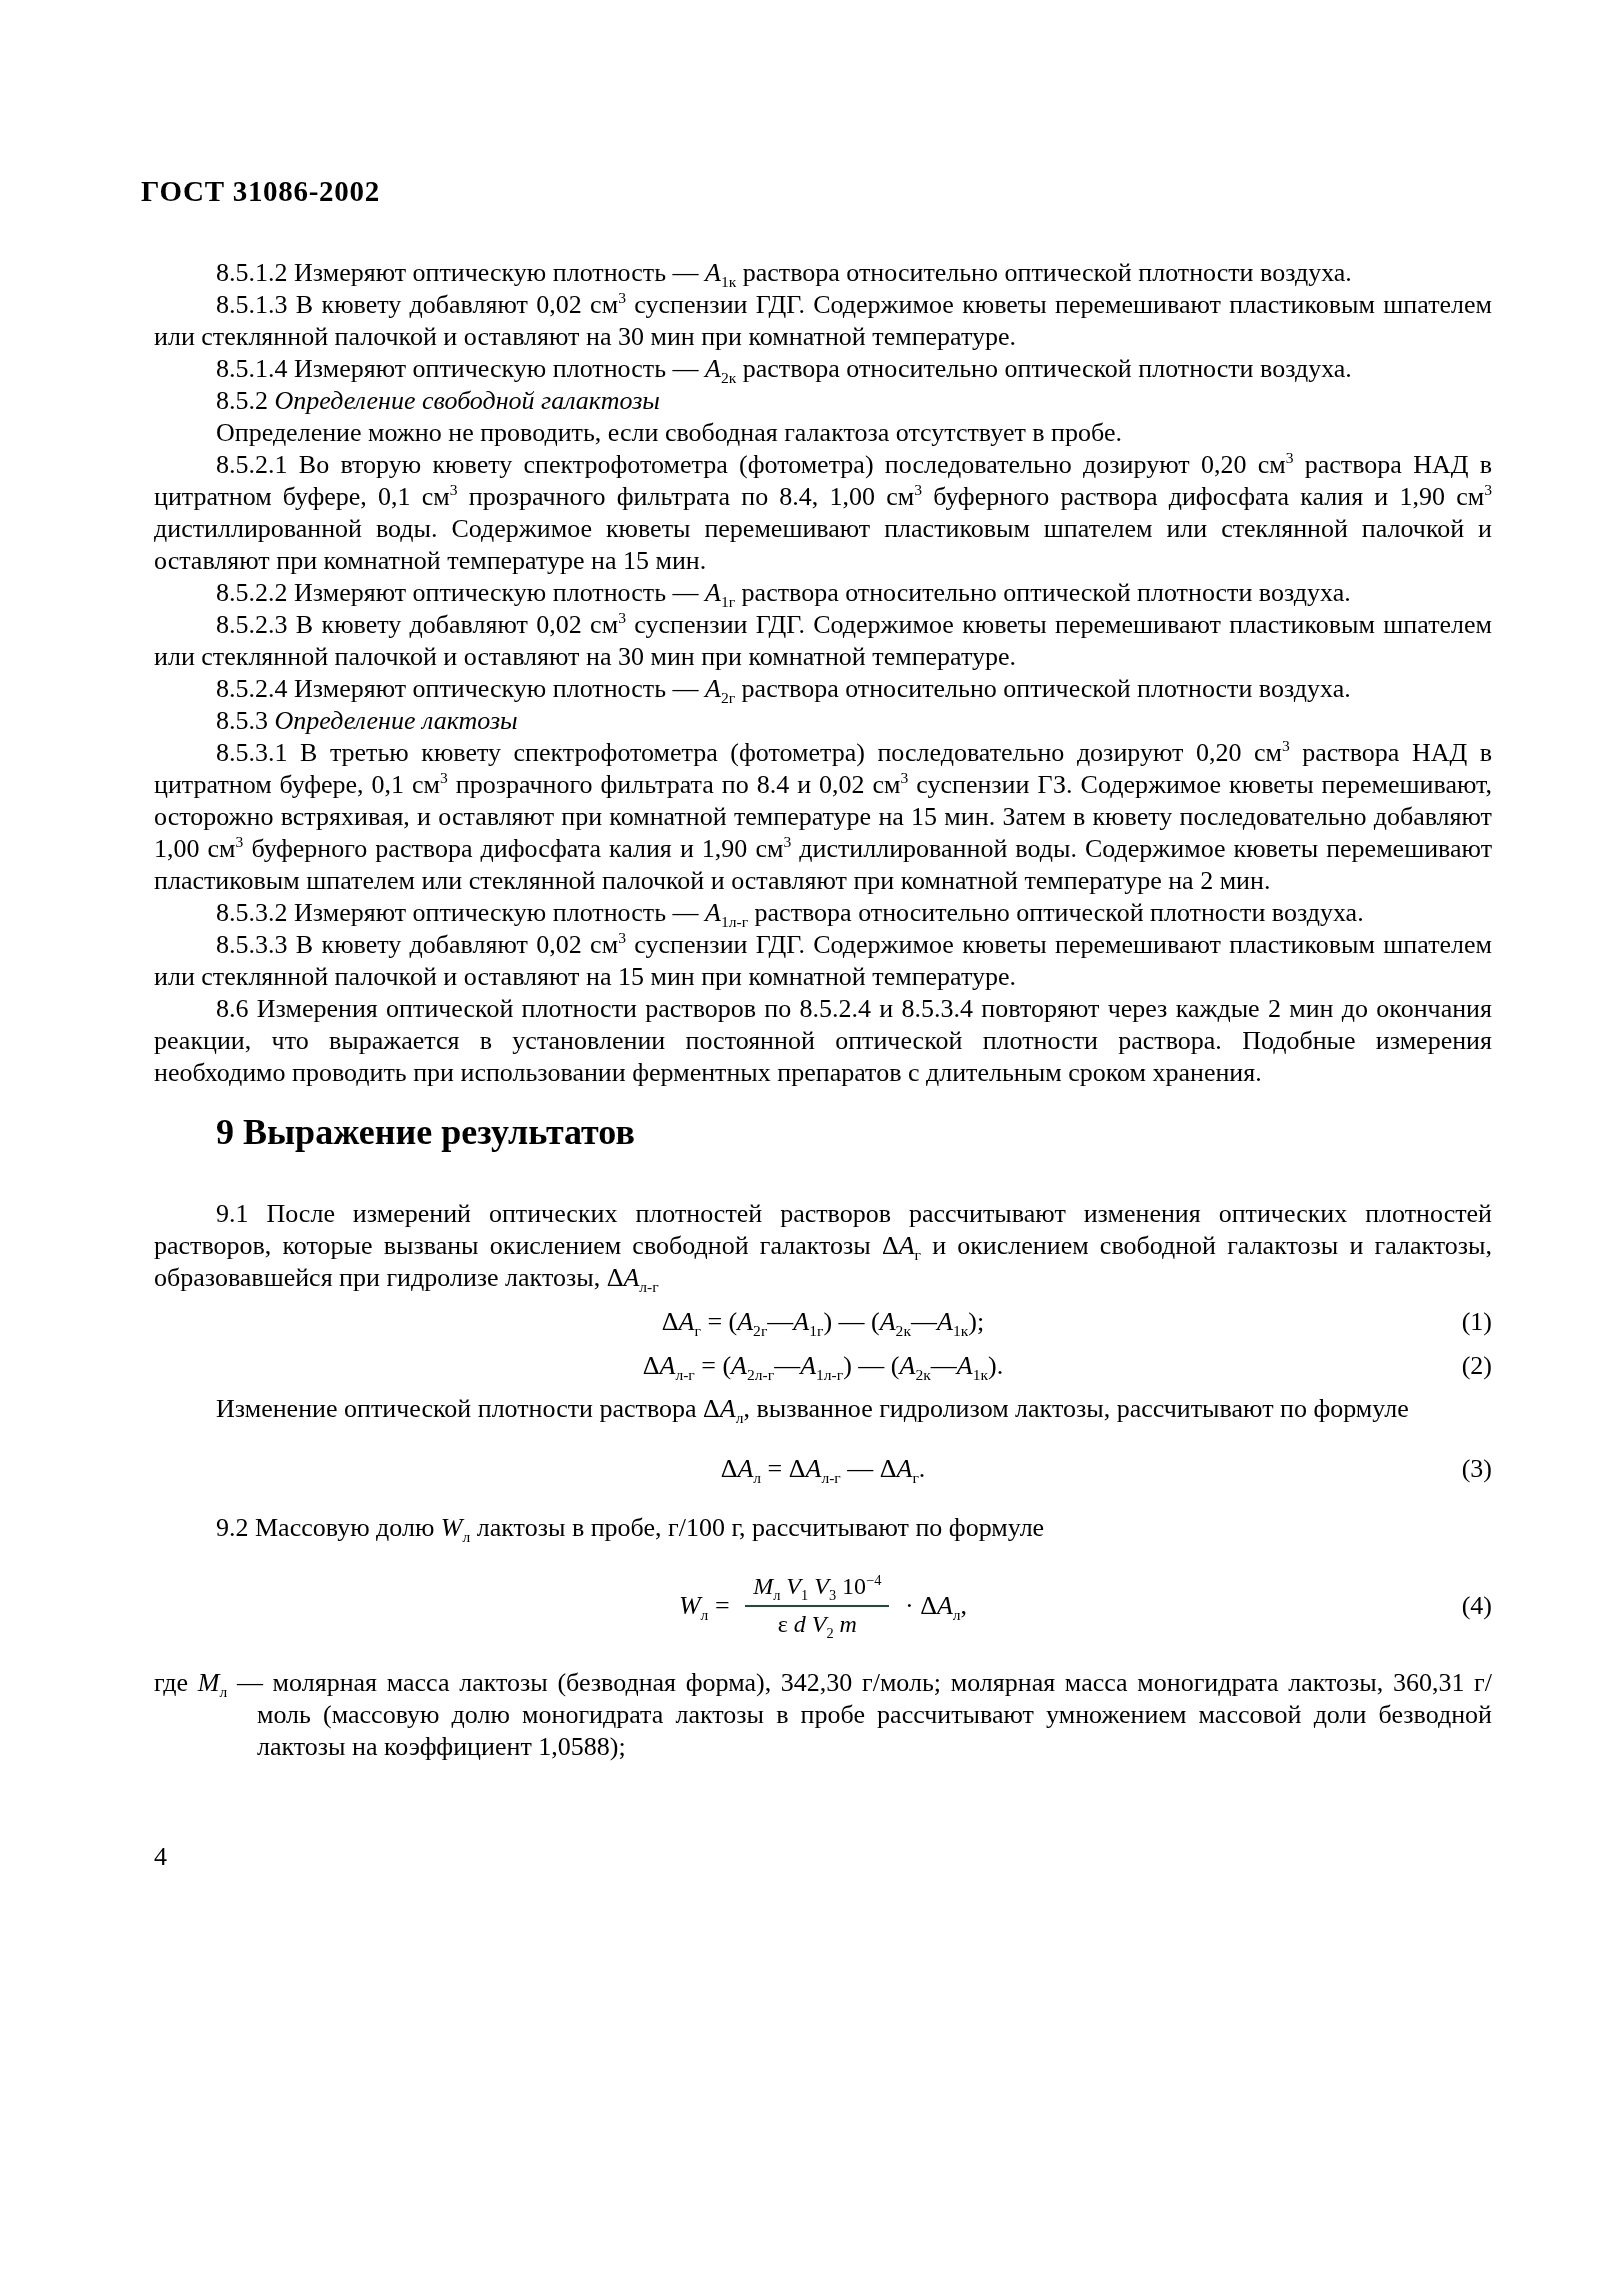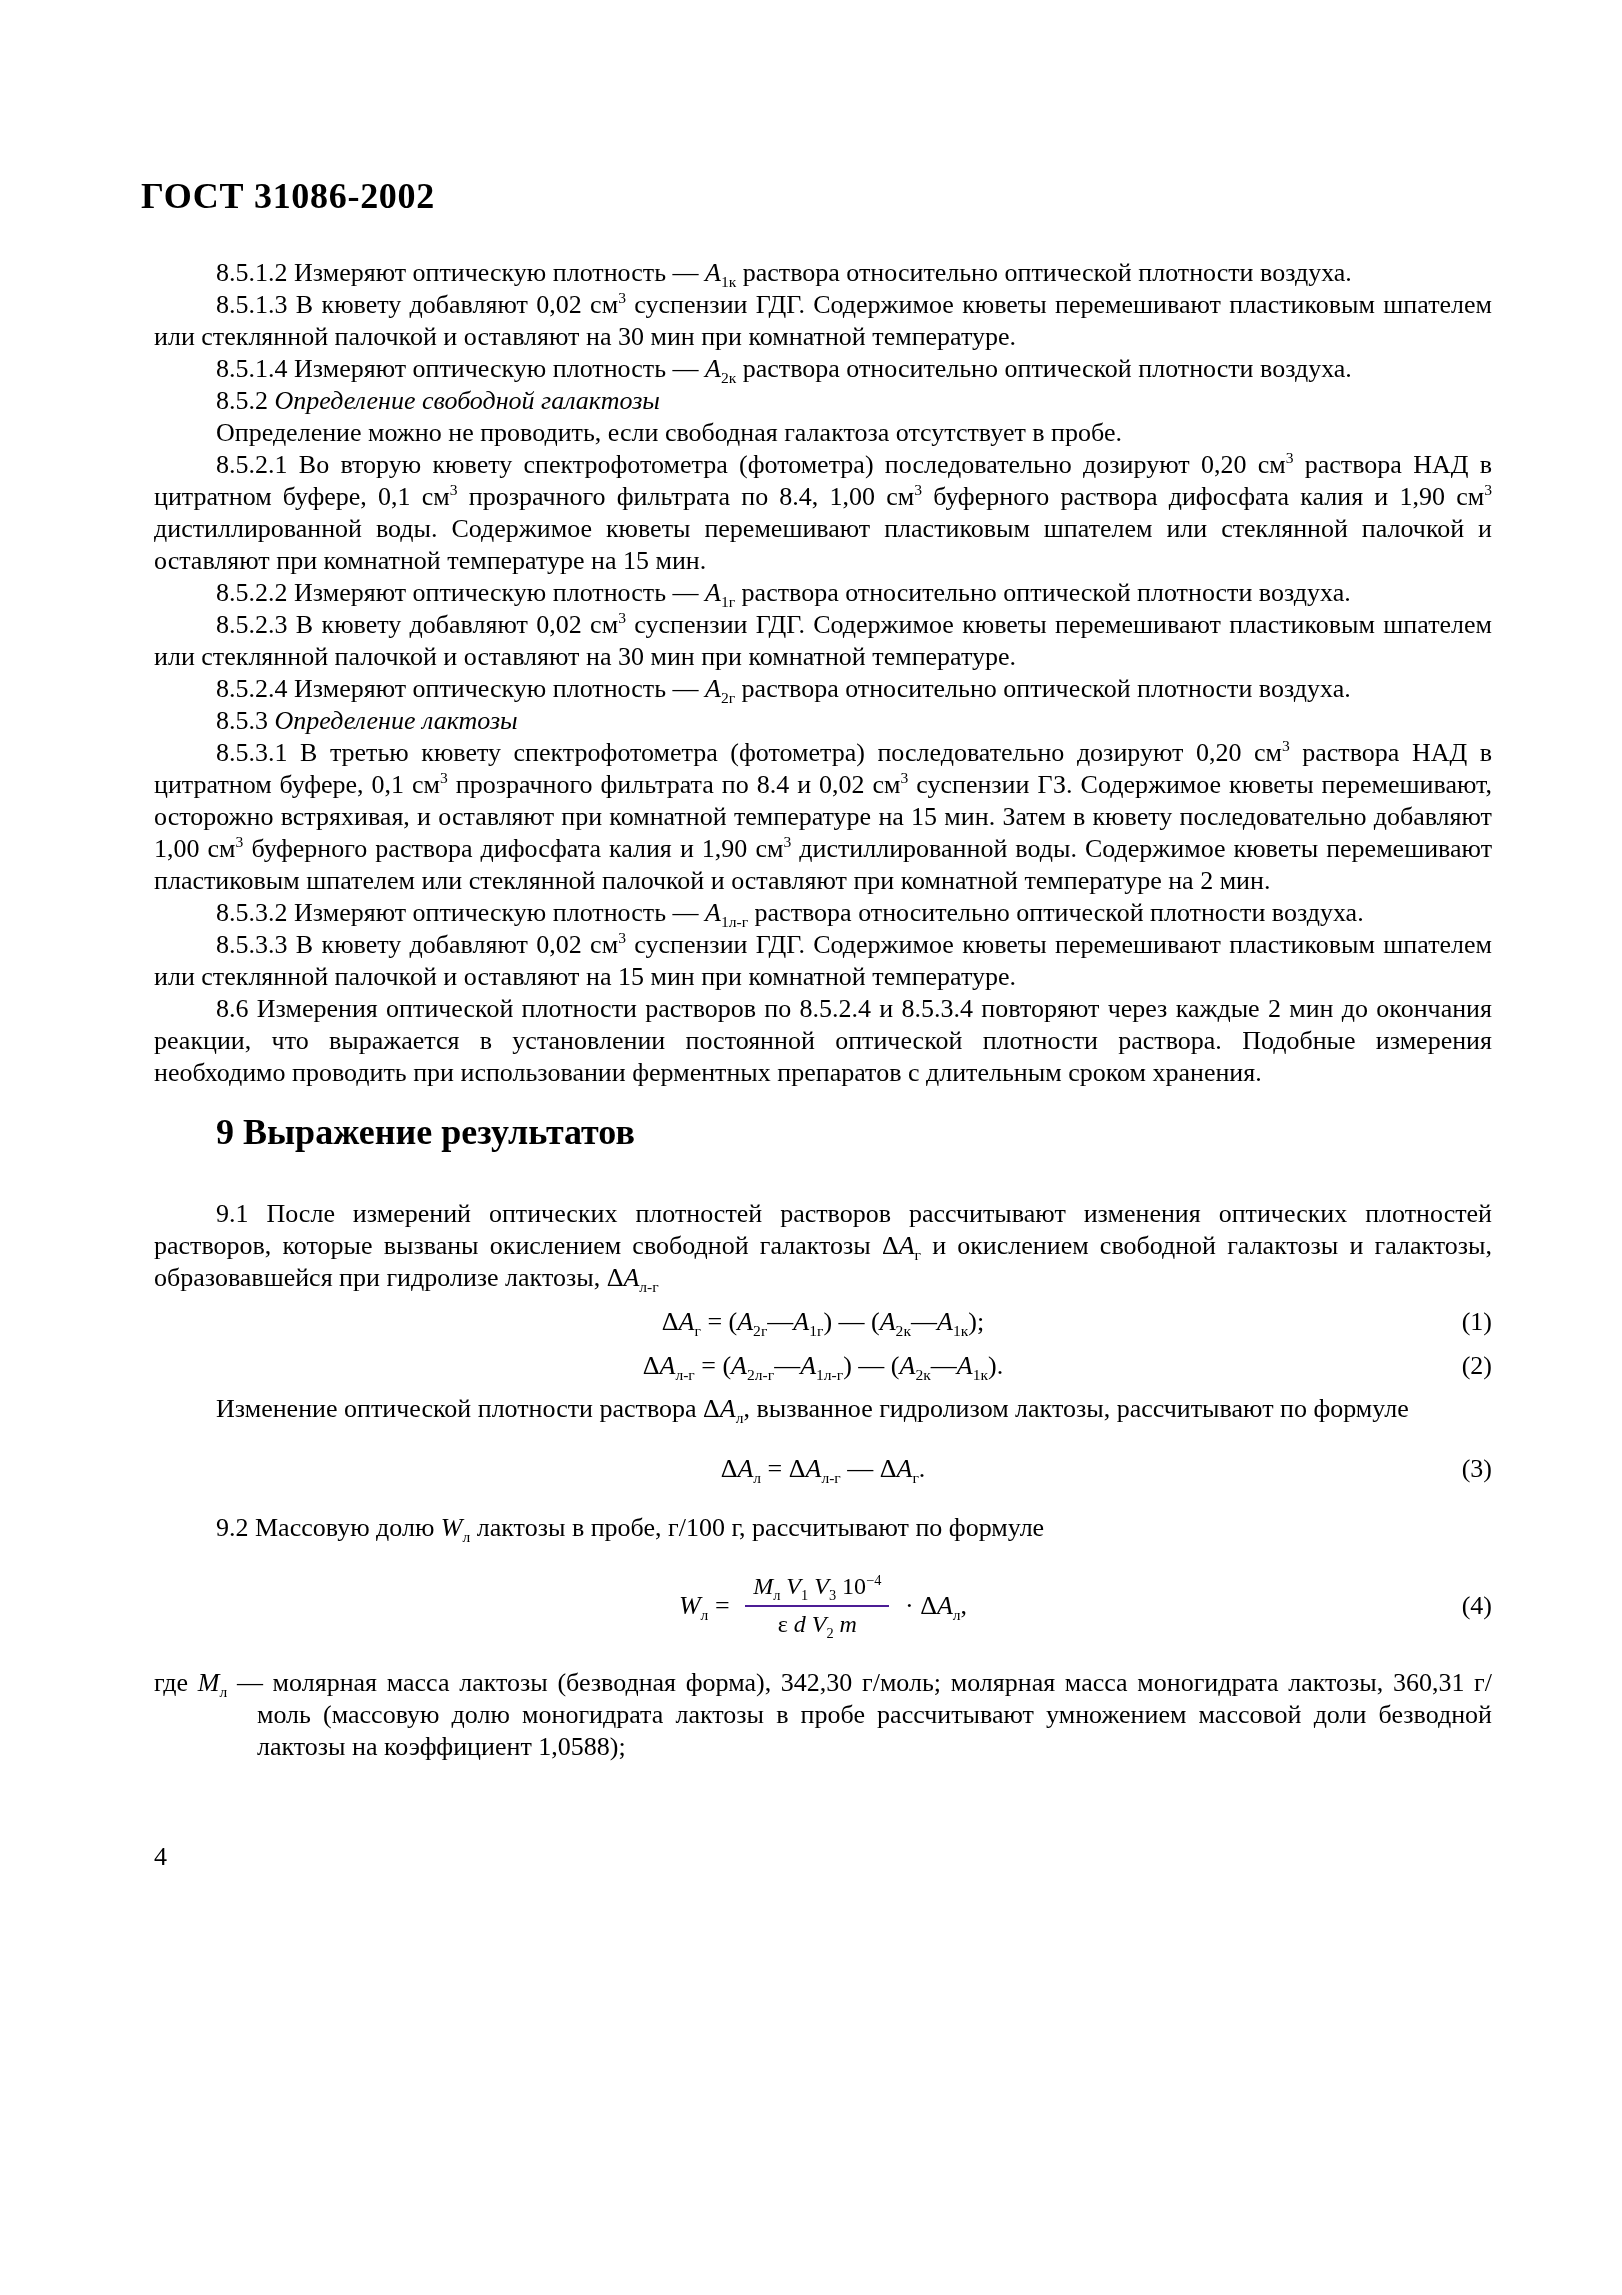--- a/index.html
+++ b/index.html
@@ -11,21 +11,21 @@
     width: 1622px;
     height: 2295px;
     background: #ffffff;
     overflow: hidden;
   }
 
   .doc-header {
     position: absolute;
     top: 175px;
     left: 141px;
-    font-size: 36px;
+    font-size: 29px;
     font-weight: bold;
     letter-spacing: 0.7px;
   }
 
   .content {
     position: absolute;
     top: 257px;
     left: 154px;
     width: 1338px;
   }
@@ -68,21 +68,21 @@
   }
 
   .frac {
     display: inline-block;
     vertical-align: middle;
     text-align: center;
     font-size: 24px;
     line-height: 1.2;
     margin: 0 9.2px;
   }
-  .frac .num { display: block; border-bottom: 2px solid #4c1d95; padding: 0 7.9px 3.9px; }
+  .frac .num { display: block; border-bottom: 2px solid #14532d; padding: 0 7.9px 3.9px; }
   .frac .den { display: block; padding-top: 3.9px; }
 
   .where-clause {
     font-size: 26px;
     line-height: 32px;
     text-align: justify;
     padding-left: 103px;
     text-indent: -103px;
     margin-top: 15.7px;
   }

